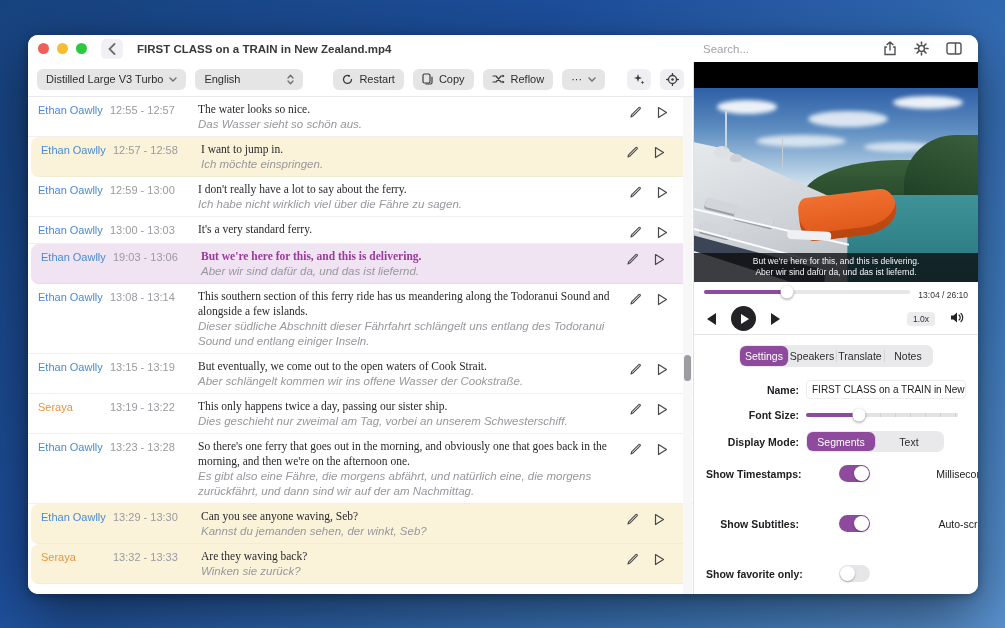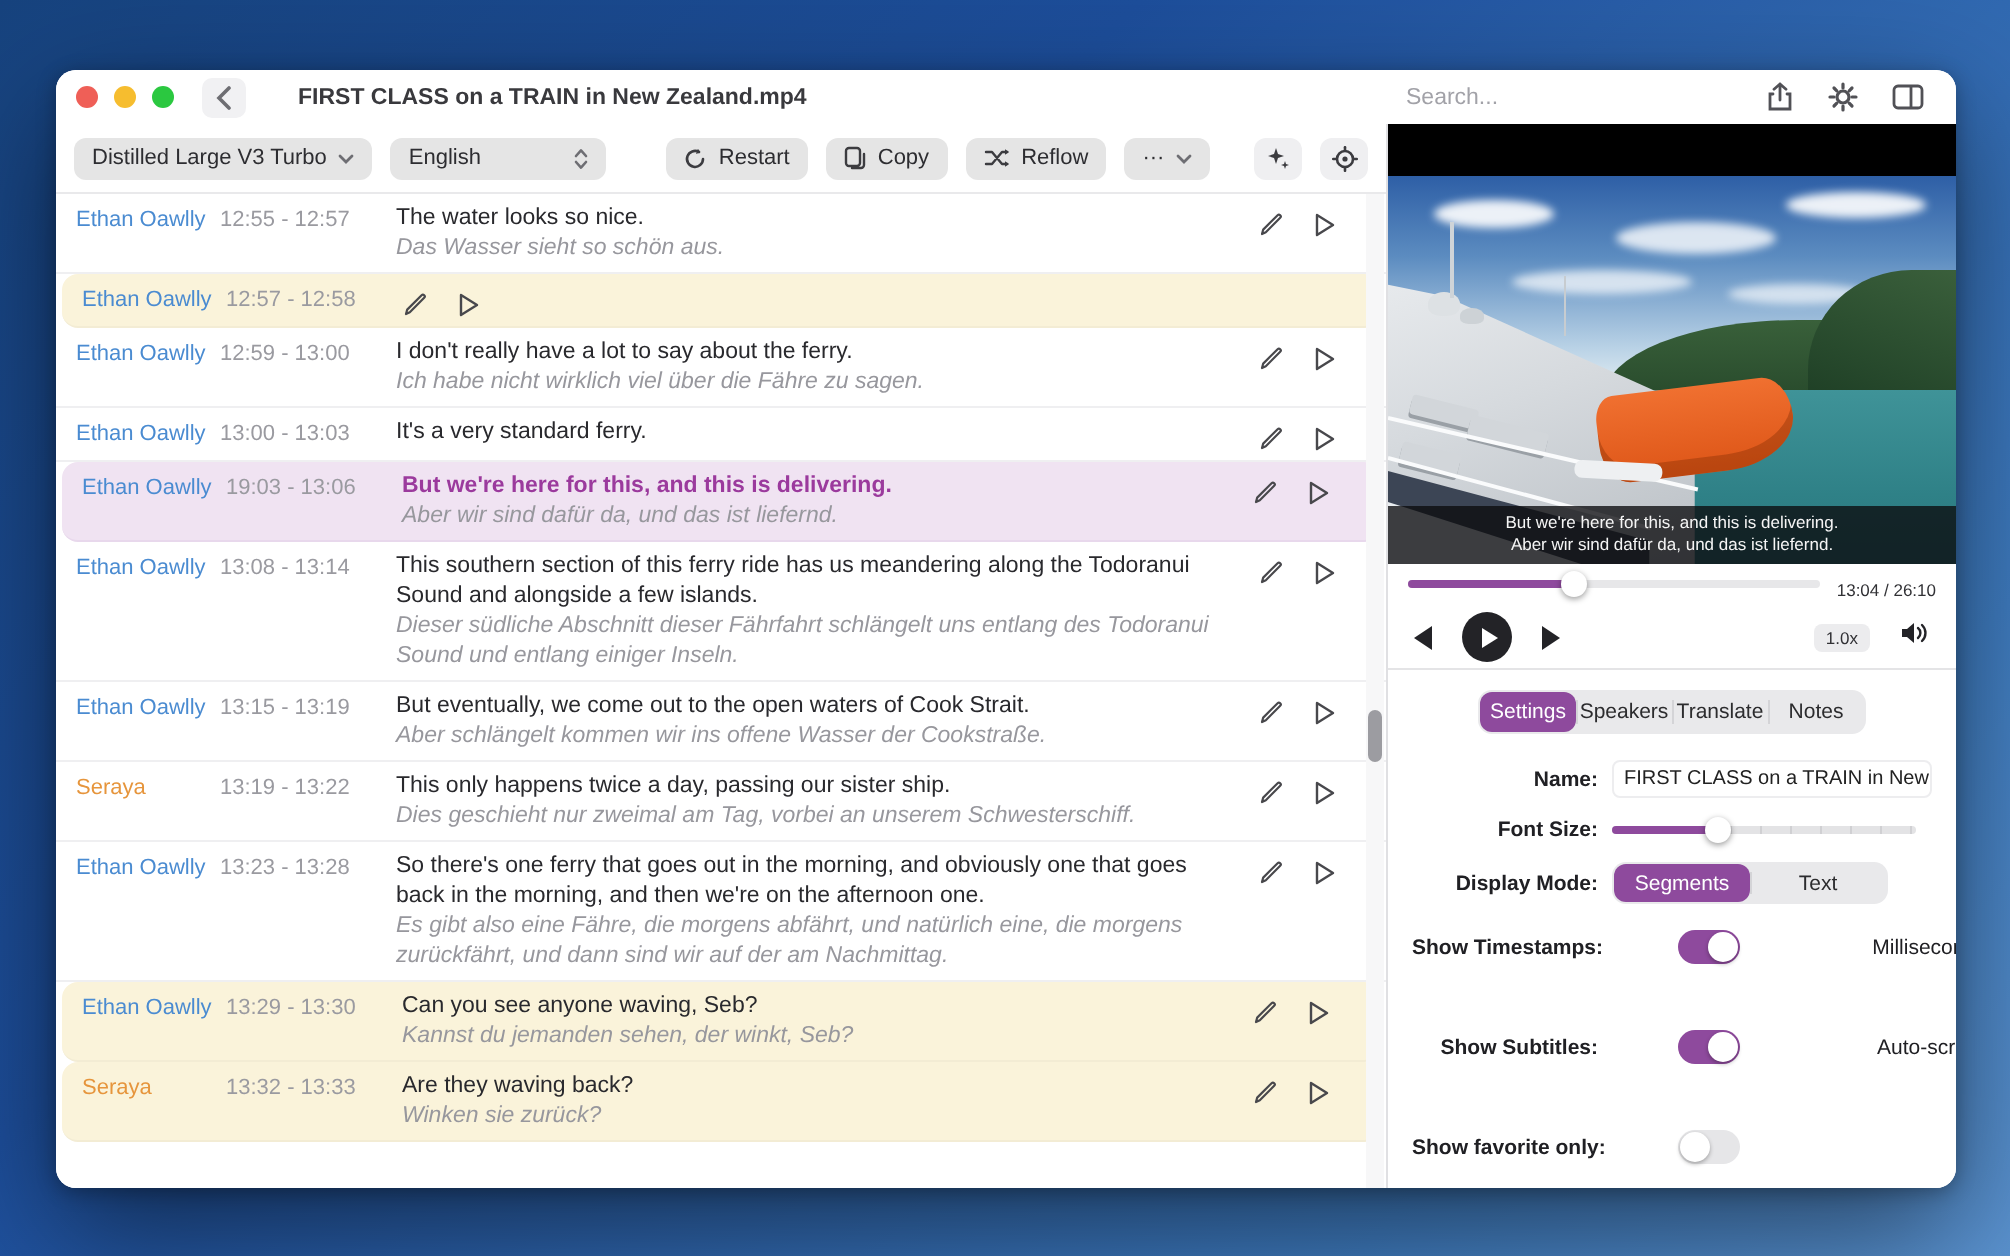--- a/index.html
+++ b/index.html
@@ -13,21 +13,21 @@
     position:absolute; left:28px; top:35px; width:950px; height:559px;
     background:#fff; border-radius:10px; overflow:hidden;
     box-shadow:0 22px 60px rgba(0,0,0,.5), 0 2px 10px rgba(0,0,0,.3);
     display:flex; flex-direction:column;
   }
   
   .titlebar { height:27px; flex:none; display:flex; align-items:center; padding:0 10px; background:#fff; position:relative; z-index:4; }
   .lights { display:flex; gap:8px; align-items:center; }
   .light { width:11px; height:11px; border-radius:50%; }
   .back-btn { margin-left:14px; width:22px; height:20px; border-radius:5px; background:#f1f1f3; display:flex; align-items:center; justify-content:center; color:#6e6e73; }
-  .win-title { margin-left:26px; font-size:11.5px; font-weight:bold; color:#39393d; white-space:nowrap; }
+  .win-title { margin-left:14px; font-size:11.5px; font-weight:bold; color:#39393d; white-space:nowrap; }
   .tb-spacer { flex:1; }
   .search-input { border:none; outline:none; width:118px; font-size:11.5px; color:#333; background:transparent; }
   .search-input::placeholder { color:#a2a2a8; }
   .tb-icons { display:flex; gap:17px; align-items:center; margin-left:62px; margin-right:6px; color:#515156; }
   .tb-icons svg { display:block; }
   
   .main { flex:1; display:flex; min-height:0; }
   .left-pane { width:666px; flex:none; display:flex; flex-direction:column; border-right:1px solid #e0e0e3; background:#fff; }
   
   .toolbar { height:35px; flex:none; display:flex; align-items:center; gap:9px; padding:0 9px; border-bottom:1px solid #e9e9eb; }
@@ -36,21 +36,21 @@
   .icon-pill { background:#efeff1; border-radius:6px; width:24px; height:21px; display:flex; align-items:center; justify-content:center; color:#3c3c40; }
   .tool-spacer { flex:1; }
   
   .transcript { flex:1; overflow:hidden; position:relative; }
   .row { display:flex; padding:5px 18px 4px 10px; border-bottom:1px solid #efeff1; align-items:flex-start; background:#fff; }
   .row.favorite { background:#faf3da; border-radius:8px; margin:0 3px; border-bottom-color:#f3ecd4; }
   .row.current { background:#f0e3f2; border-radius:8px; margin:0 3px; border-bottom-color:#e8d8ec; }
   .speaker { width:72px; flex:none; font-size:11px; color:#4a8bd1; padding-top:2px; }
   .time { width:88px; flex:none; font-size:11px; color:#9a9aa0; padding-top:2px; }
   .texts { flex:1; min-width:0; padding-right:10px; }
-  .en { font-size:11.5px; color:#29292d; line-height:15px; }
+  .en { font-size:11.5px; color:#29292d; line-height:15px;font-family:Liberation Serif, serif; }
   .de { font-size:11.5px; color:#97979d; font-style:italic; line-height:15px; }
   .row.current .en { color:#9b3a9d; font-weight:bold; }
   .actions { width:46px; flex:none; display:flex; gap:15px; padding-top:4px; color:#48484c; }
   .actions span { display:flex; }
   .scrollbar { position:absolute; right:1px; top:0; bottom:0; width:9px; background:#f7f7f8; }
   .scroll-thumb { position:absolute; left:1px; width:7px; height:26px; top:52%; background:#9c9ca1; border-radius:4px; }
   
   .right-pane { flex:1; display:flex; flex-direction:column; background:#fff; min-width:0; }
   .video { height:220px; flex:none; background:#000; position:relative; overflow:hidden; }
   .vimg { position:absolute; left:0; right:0; top:26px; bottom:0; overflow:hidden; background:#3c8d92; }
@@ -243,20 +243,24 @@
       <span>
         <svg width="11" height="13" viewBox="0 0 11 13">
                     <path d="M1.5 1.5 L9.5 6.5 L1.5 11.5 Z" fill="none" stroke="#48484c" stroke-width="1.2" stroke-linejoin="round"></path>
                   </svg>
       </span>
     </span>
   </div>
             <div class="row favorite">
     <span class="speaker" style="color: rgb(74, 139, 209);">Ethan Oawlly</span>
     <span class="time">12:57 - 12:58</span>
+    <span class="texts">
+      <span class="en" style="display:block">I want to jump in.</span>
+      <span class="de" style="display:block">Ich möchte einspringen.</span>
+    </span>
     <span class="actions">
       <span>
         <svg width="13" height="13" viewBox="0 0 13 13">
                     <path d="M2 11 L2.6 8.8 L9.8 1.6 A0.9 0.9 0 0 1 11.1 2.9 L3.9 10.1 Z" fill="none" stroke="#48484c" stroke-width="1.1" stroke-linejoin="round"></path>
                   </svg>
       </span>
       <span>
         <svg width="11" height="13" viewBox="0 0 11 13">
                     <path d="M1.5 1.5 L9.5 6.5 L1.5 11.5 Z" fill="none" stroke="#48484c" stroke-width="1.2" stroke-linejoin="round"></path>
                   </svg>

